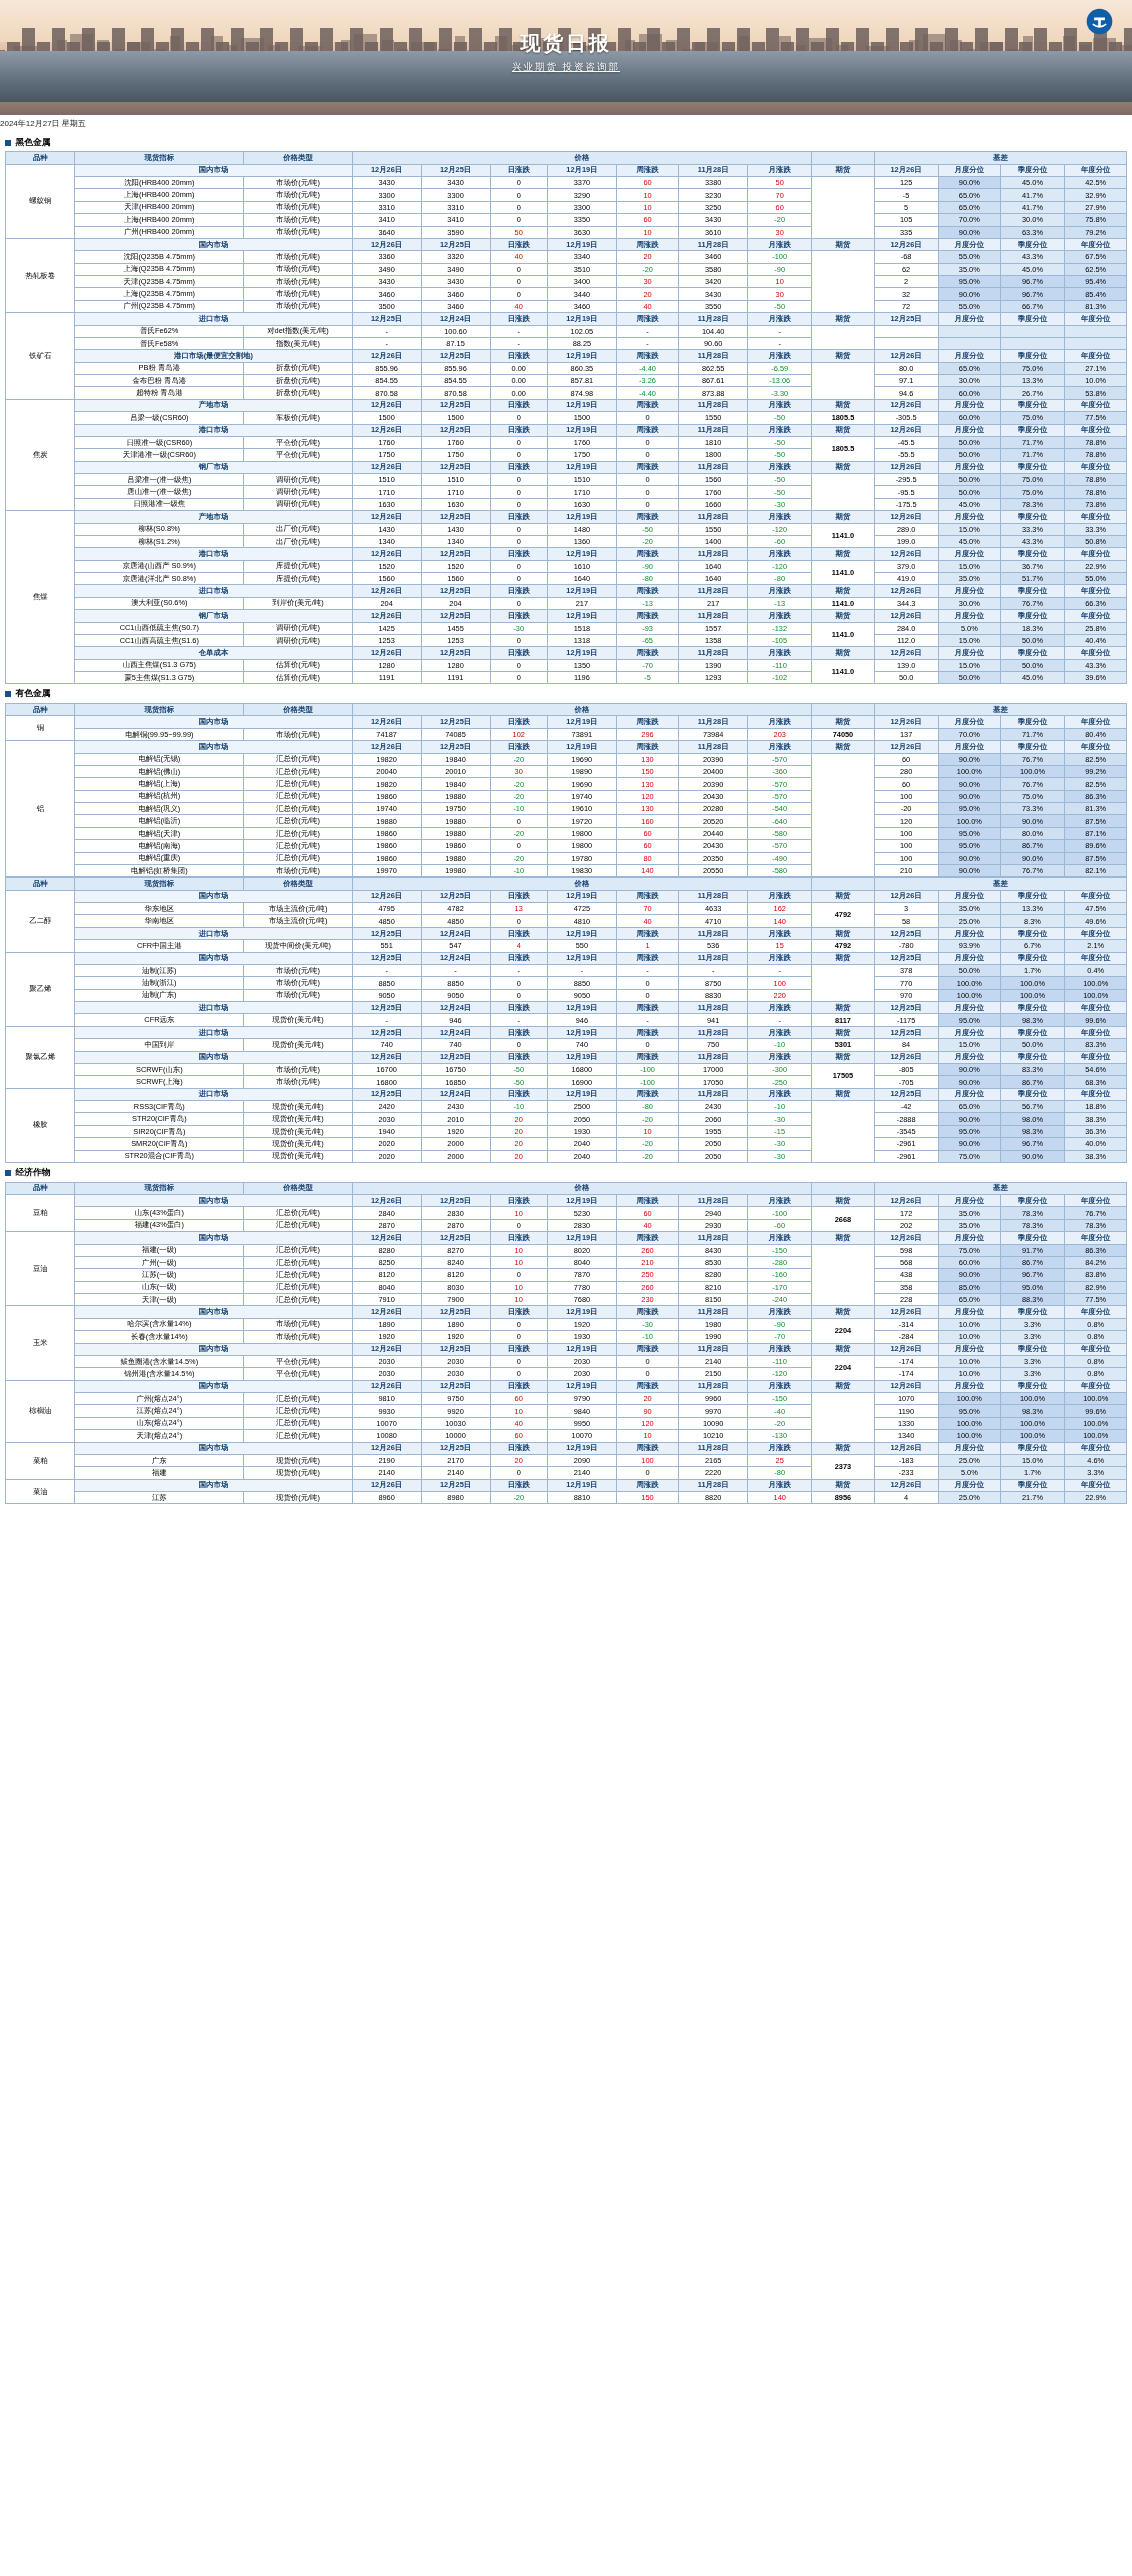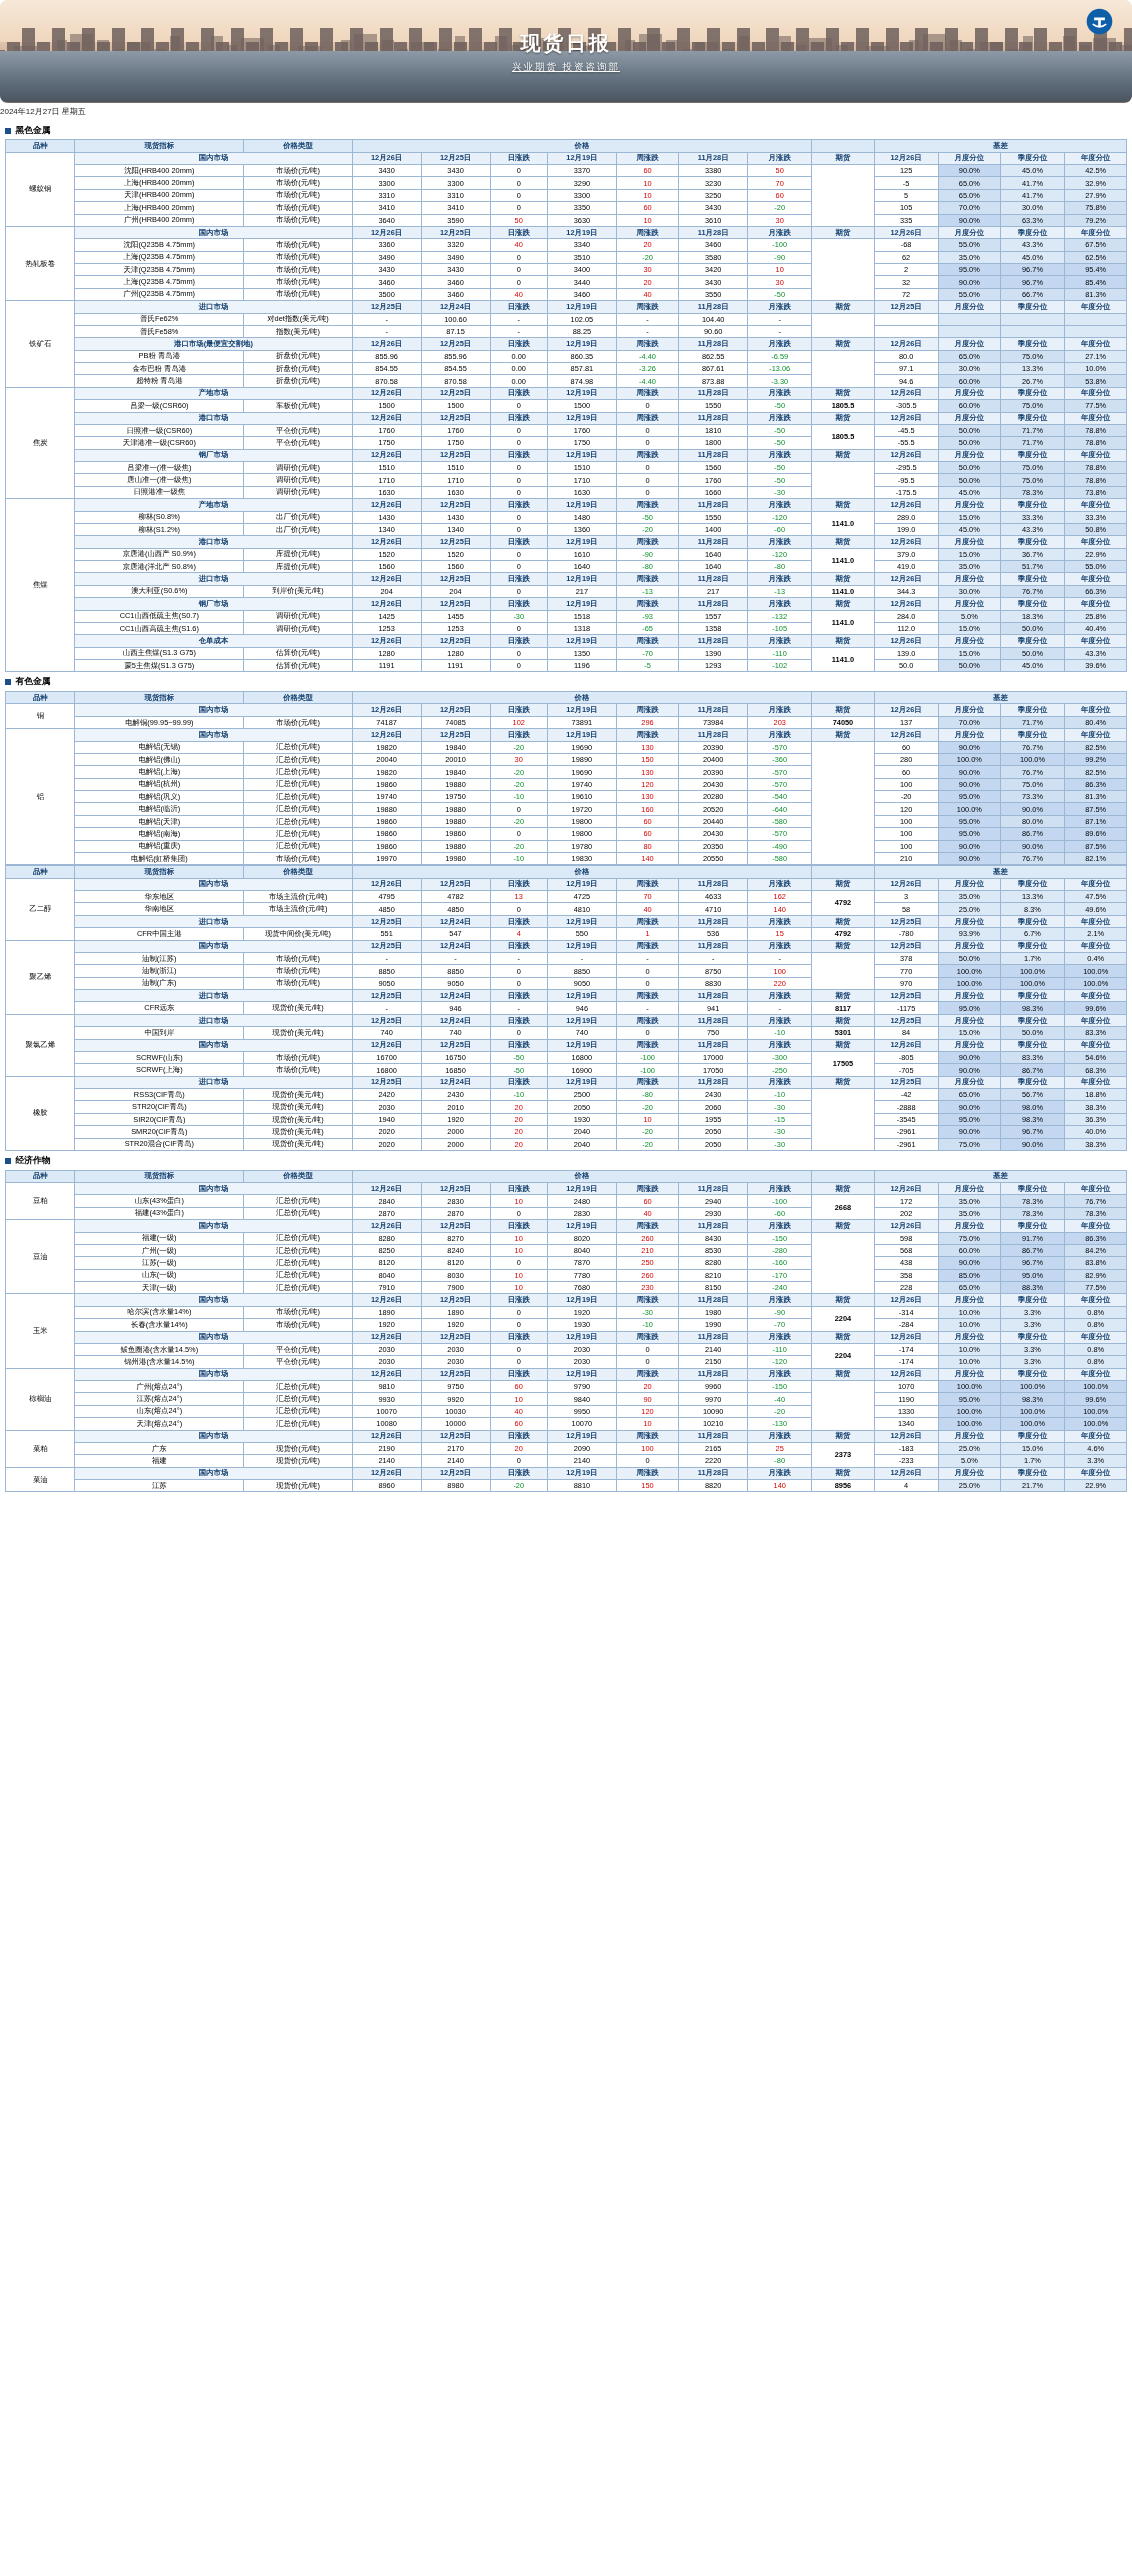--- a/index.html
+++ b/index.html
@@ -1,20 +1,20 @@
 <!DOCTYPE html>
 <html style="font-size:10.8px"><head>
 <meta charset="utf-8">
 <style>
   html,body{margin:0;padding:0;background:#ffffff;}
   body{font-family:"Liberation Sans","DejaVu Sans",sans-serif;color:#000;}
   #page{width:1132px;margin:0 auto;position:relative;}
   
-  .hero{position:relative;width:1132px;height:103px;overflow:hidden;
-        background:linear-gradient(180deg,#f4e3d3 0%,#e8cdb6 35%,#c9a88f 60%,#7d6a64 100%);border-radius:8px;}
+  .hero{position:relative;width:1132px;height:115px;overflow:hidden;
+        background:linear-gradient(180deg,#f4e3d3 0%,#e8cdb6 35%,#c9a88f 60%,#7d6a64 100%);}
   .hero .sky{position:absolute;left:0;top:0;width:100%;height:42px;
         background:linear-gradient(180deg,#f7e8d8 0%,#efd6bd 100%);}
   .hero .water{position:absolute;left:0;top:51px;width:100%;height:51px;
         background:linear-gradient(180deg,#8e9aa6 0%,#5f6d7c 60%,#4b5560 100%);}
   .hero .skyline{position:absolute;left:0;top:19px;width:100%;height:39px;}
   .hero .skyline i{position:absolute;bottom:0;background:#6d5f5c;opacity:.85;display:block;}
   .hero .skyline2 i{background:#8a7a71;opacity:.7;}
   .hero-title{position:absolute;left:0;right:0;top:30px;text-align:center;
         font-size:20px;font-weight:bold;color:#ffffff;letter-spacing:2.7px;
         text-shadow:0 0.7px 2px rgba(0,0,0,.45);}
@@ -1531,21 +1531,21 @@
             <td class="hdr-band">月度分位</td>
             <td class="hdr-band">季度分位</td>
             <td class="hdr-band">年度分位</td>
           </tr>
           <tr>
             <td class="lft">山东(43%蛋白)</td>
             <td>汇总价(元/吨)</td>
             <td>2840</td>
             <td>2830</td>
             <td class="up">10</td>
-            <td>2480</td>
+            <td>5230</td>
             <td class="up">60</td>
             <td>2940</td>
             <td class="down">-100</td>
             <td class="fut" rowspan="2">2668</td>
             <td>172</td>
             <td class="pct">35.0%</td>
             <td class="pct2">78.3%</td>
             <td class="pct2">76.7%</td>
           </tr>
           <tr>

